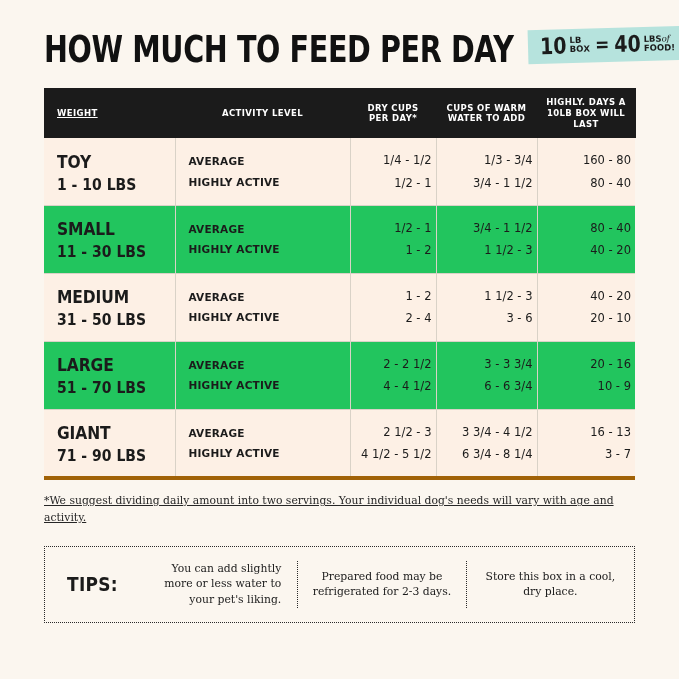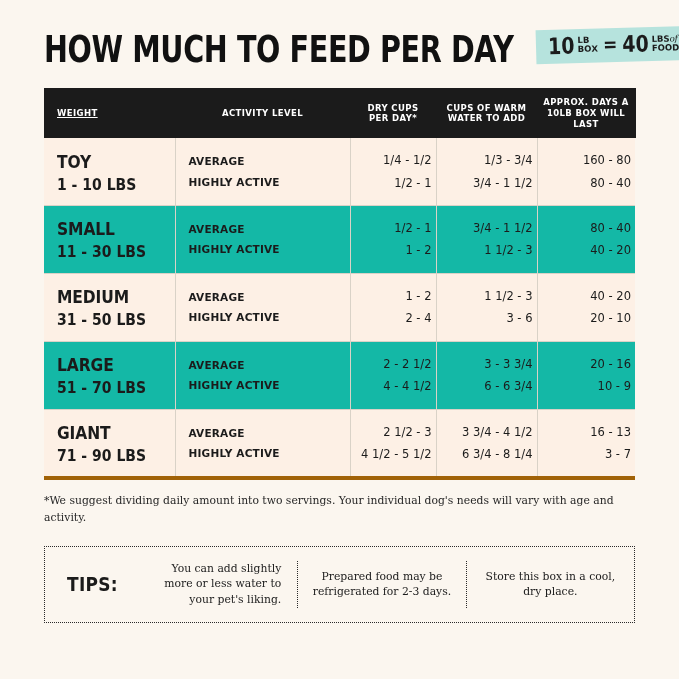--- a/index.html
+++ b/index.html
@@ -15,21 +15,20 @@
     padding: 32px 44px 0 44px;
     position: relative;
   }
 
   
   .header {
     display: flex;
     align-items: flex-end;
     justify-content: space-between;
     margin-bottom: 20px;
-    gap: 8px;
   }
   .title {
     font-family: "DejaVu Sans", sans-serif;
     font-weight: bold;
     font-size: 29.5px;
     letter-spacing: -0.4px;
     line-height: 1;
     color: #111;
     transform: scaleY(1.25) scaleX(0.97);
     transform-origin: left bottom;
@@ -105,21 +104,21 @@
     vertical-align: middle;
     text-align: center;
     border-right: 1px solid #1b1b1b;
   }
   table.feed thead th.weight-head {
     text-align: left;
     padding-left: 13px;
     text-decoration: underline;
   }
   tbody tr.band-a td { background: #fdf0e5; }
-  tbody tr.band-b td { background: #14b8a6; }
+  tbody tr.band-b td { background: #22c55e; }
   tbody td {
     border-right: 1px solid #d9d2c7;
     border-bottom: 1px solid #d9d2c7;
     vertical-align: middle;
     padding: 11px 4px;
   }
   tbody tr:last-child td { border-bottom: 4px solid #a16207; }
   tbody td:last-child { border-right: none; }
 
   .size-name {
@@ -159,20 +158,21 @@
   }
 
   
   .footnote {
     width: 591px;
     margin-top: 13px;
     font-family: "DejaVu Serif", serif;
     font-size: 10.8px;
     line-height: 1.5;
     color: #262626;
+    text-decoration: underline;
   }
 
   
   .tips {
     width: 591px;
     margin-top: 20px;
     border: 1.5px dotted #2a2a2a;
     display: flex;
     align-items: stretch;
     padding: 14px 0;
@@ -240,21 +240,21 @@
         <th>ACTIVITY LEVEL</th>
         <th>
           <span>DRY CUPS</span><br>
           <span>PER DAY*</span>
         </th>
         <th>
           <span>CUPS OF WARM</span><br>
           <span>WATER TO ADD</span>
         </th>
         <th>
-          <span>APPROX. DAYS A</span><br>
+          <span>HIGHLY. DAYS A</span><br>
           <span>10LB BOX WILL LAST</span>
         </th>
       </tr>
     </thead>
     <tbody>
 
       <tr class="band-a">
         <td class="weight-cell">
           <span class="size-name">TOY</span>
           <span class="size-range">1 - 10 LBS</span>

